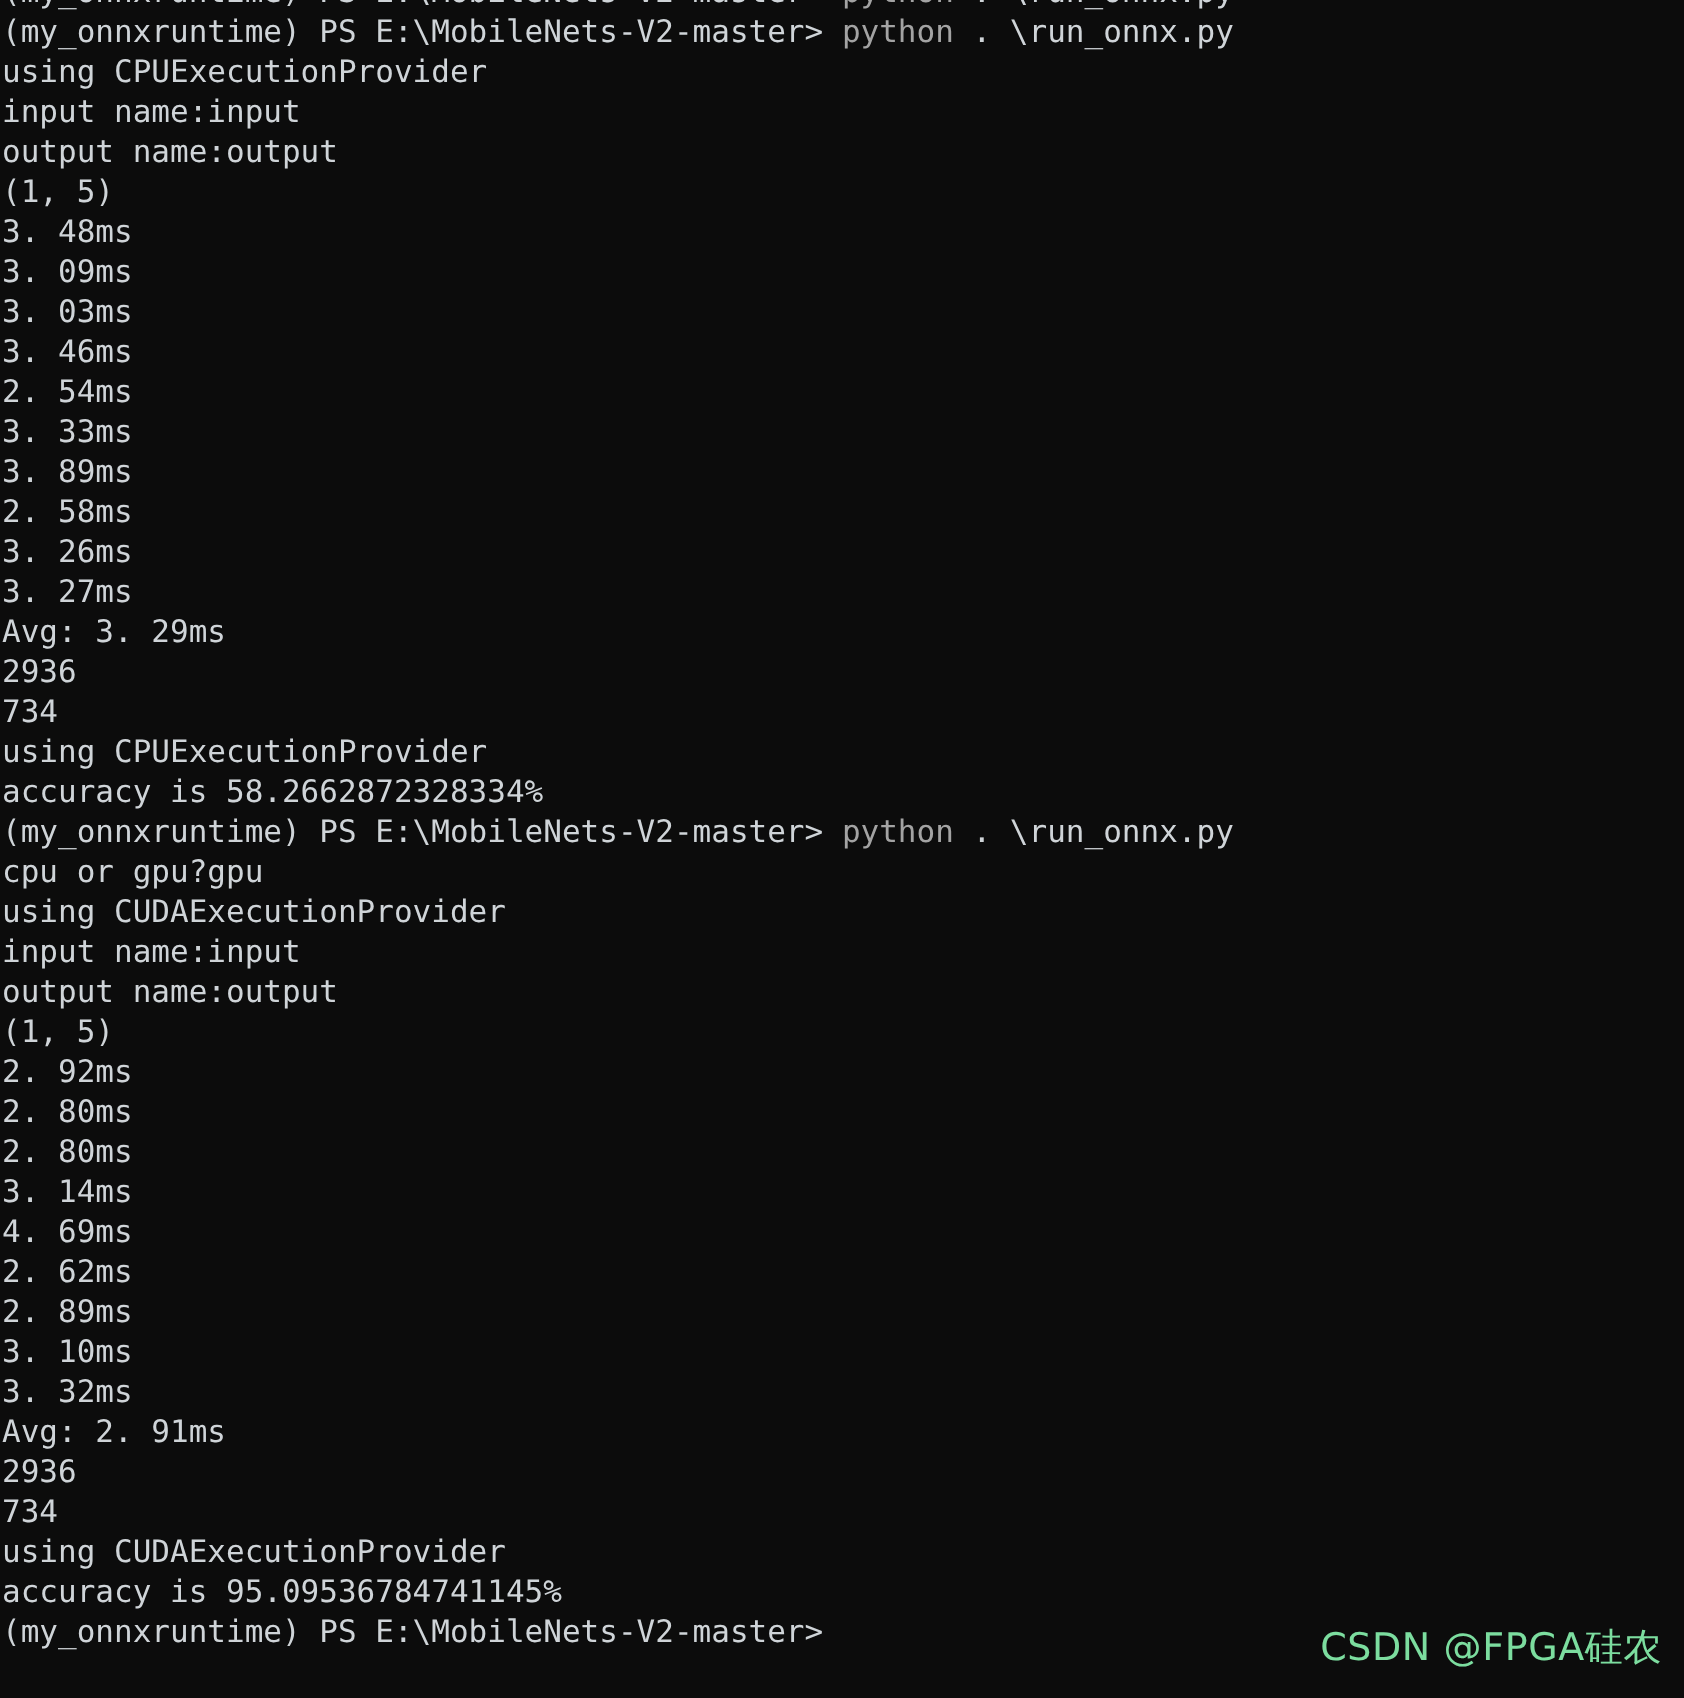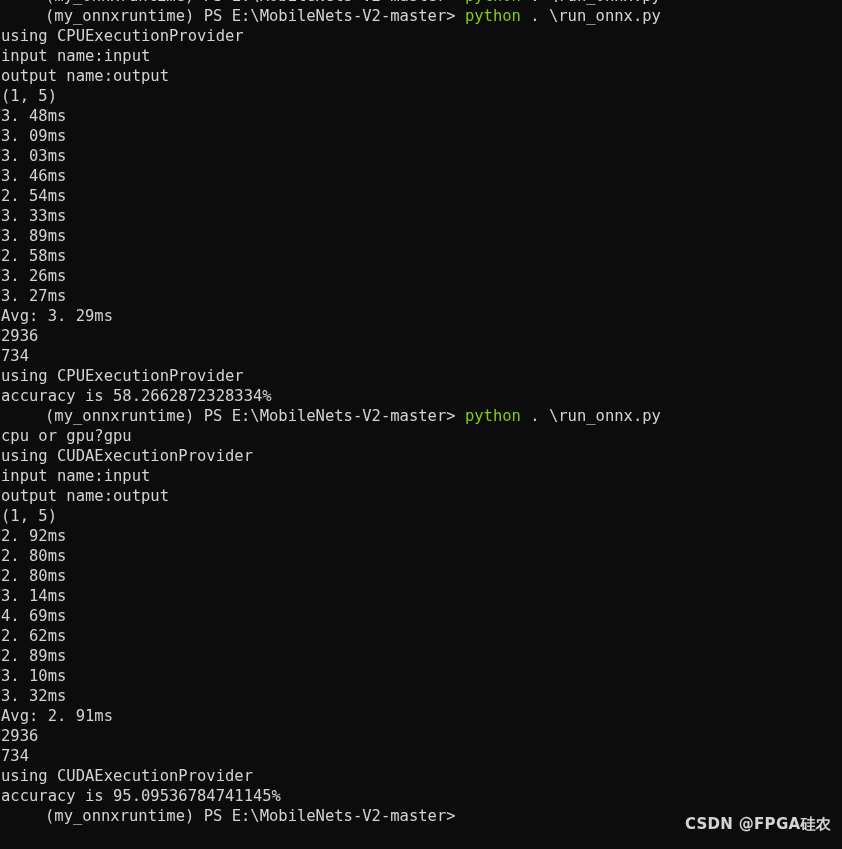--- a/index.html
+++ b/index.html
@@ -36,32 +36,31 @@
   .seg { white-space: pre; }
   .c-default { color: #cfd4d8; }
   .c-prompt  { color: #d6dade; }
   .c-command { color: #d8d69a; }
   .c-arg     { color: #cfd4d8; }
 
   #watermark {
     position: absolute;
     right: 11px;
     bottom: 17px;
-    color: #e5e5e5;
+    color: #86efac;
     font-family: "DejaVu Sans", "Liberation Sans", sans-serif;
-    font-size: 15px;
+    font-size: 19px;
     line-height: 16px;
     letter-spacing: 0.3px;
     white-space: pre;
     opacity: 0.92;
     user-select: none;
-    font-weight: bold;
   }
 </style>
-<style>.c-default,.c-path,.c-arg{color:#cfd4d8;}.c-prompt{color:#cfd4d8;margin-left:44px;}.c-command{color:#84cc16;}</style></head>
+<style>.c-default,.c-path,.c-arg{color:#cfd4d8;}.c-prompt{color:#cfd4d8;}.c-command{color:#a3a3a3;}</style></head>
 <body>
 
 <div id="terminal" style="background: rgb(12, 12, 12);">
   <div id="console">
       <div class="line"><span class="seg c-prompt">(my_onnxruntime) PS E:\MobileNets-V2-master&gt; </span><span class="seg c-command">python</span><span class="seg c-arg"> . \run_onnx.py</span></div>
       <div class="line"><span class="seg c-prompt">(my_onnxruntime) PS E:\MobileNets-V2-master&gt; </span><span class="seg c-command">python</span><span class="seg c-arg"> . \run_onnx.py</span></div>
       <div class="line"><span class="seg c-default">using CPUExecutionProvider</span></div>
       <div class="line"><span class="seg c-default">input name:input</span></div>
       <div class="line"><span class="seg c-default">output name:output</span></div>
       <div class="line"><span class="seg c-default">(1, 5)</span></div>

